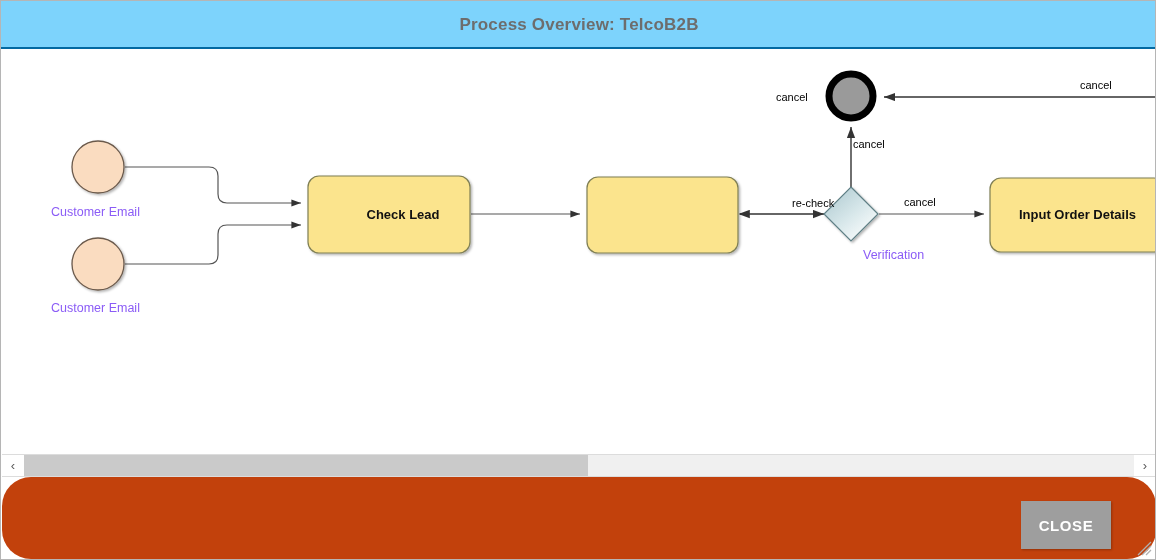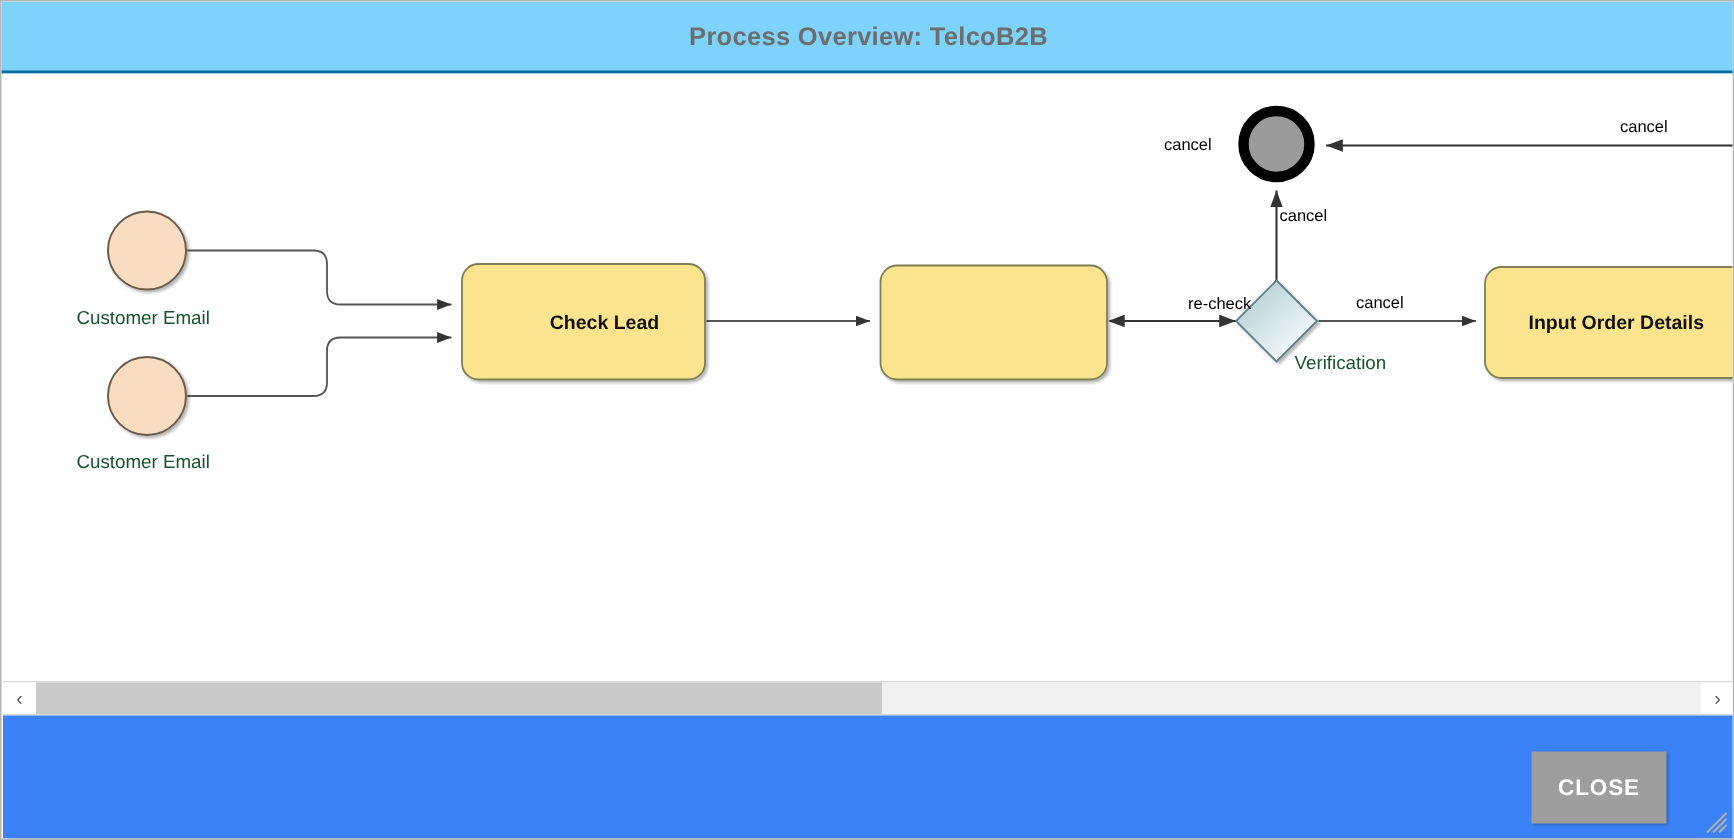--- a/index.html
+++ b/index.html
@@ -31,21 +31,21 @@
   }
   
   #canvas{
     position:absolute;left:1px;top:48px;width:1154px;height:405px;
     background:#ffffff;overflow:hidden;
   }
   #diagram{position:absolute;left:0;top:0;width:1154px;height:405px;}
 
   
   .nlabel{
-    position:absolute;font-size:12.5px;color:#14532d;white-space:nowrap;
+    position:absolute;font-size:12.5px;color:#8b5cf6;white-space:nowrap;
   }
   .tasktext{
     position:absolute;display:flex;align-items:center;justify-content:center;
     text-align:center;font-size:13px;font-weight:bold;color:#111;
     line-height:16px;white-space:pre-line;
   }
   .edgelabel{
     position:absolute;font-size:11px;color:#000;white-space:nowrap;
   }
 
@@ -60,21 +60,21 @@
     display:flex;align-items:center;justify-content:center;
     font-size:13px;color:#5a5a5a;background:#ffffff;
   }
   #sb-left{left:0;}
   #sb-right{right:0;}
   #sb-track{position:absolute;left:22px;top:0;right:22px;height:21px;background:#f0f0f0;}
   #sb-thumb{position:absolute;left:0;top:0;width:564px;height:21px;background:#cacaca;}
 
   
   #footer{
-    position:absolute;left:1px;top:476px;width:1154px;height:82px;background:#3b82f6;
+    position:absolute;left:1px;top:476px;width:1154px;height:82px;background:#c2410c;border-radius:29px;
   }
   #close-button{
     position:absolute;left:1019px;top:24px;width:90px;height:48px;
     background:#9e9e9e;color:#ffffff;border:none;
     font-family:"Liberation Sans",sans-serif;
     font-size:15px;font-weight:bold;letter-spacing:.6px;
     display:flex;align-items:center;justify-content:center;
     cursor:pointer;
     box-shadow:1px 1px 2px rgba(0,0,0,.25);
   }
@@ -135,21 +135,21 @@
       <polygon points="849,138 876,165 849,192 822,165" fill="url(#gwgrad)" stroke="#5f7f85" stroke-width="1.2" filter="url(#shadow)"></polygon>
 
       <circle cx="849" cy="47" r="22" fill="#9a9a9a" stroke="#000000" stroke-width="7"></circle>
     </svg>
 
     <div class="tasktext" style="left:306px;top:127px;width:190px;height:77px;">Check Lead</div>
     <div class="tasktext" style="left:988px;top:129px;width:175px;height:74px;">Input Order Details</div>
 
     <div class="nlabel" style="left:49px;top:156px;">Customer Email</div>
     <div class="nlabel" style="left:49px;top:252px;">Customer Email</div>
-    <div class="nlabel" style="left:861px;top:186px;">Verification</div>
+    <div class="nlabel" style="left:861px;top:199px;">Verification</div>
 
     <div class="edgelabel" style="left:774px;top:42px;">cancel</div>
     <div class="edgelabel" style="left:851px;top:89px;">cancel</div>
     <div class="edgelabel" style="left:1078px;top:30px;">cancel</div>
     <div class="edgelabel" style="left:751px;top:148px;margin-left:39px;">re-check</div>
     <div class="edgelabel" style="left:902px;top:147px;">cancel</div>
   </div>
 
   <div id="scrollbar">
     <div class="sb-arrow" id="sb-left">‹</div>

